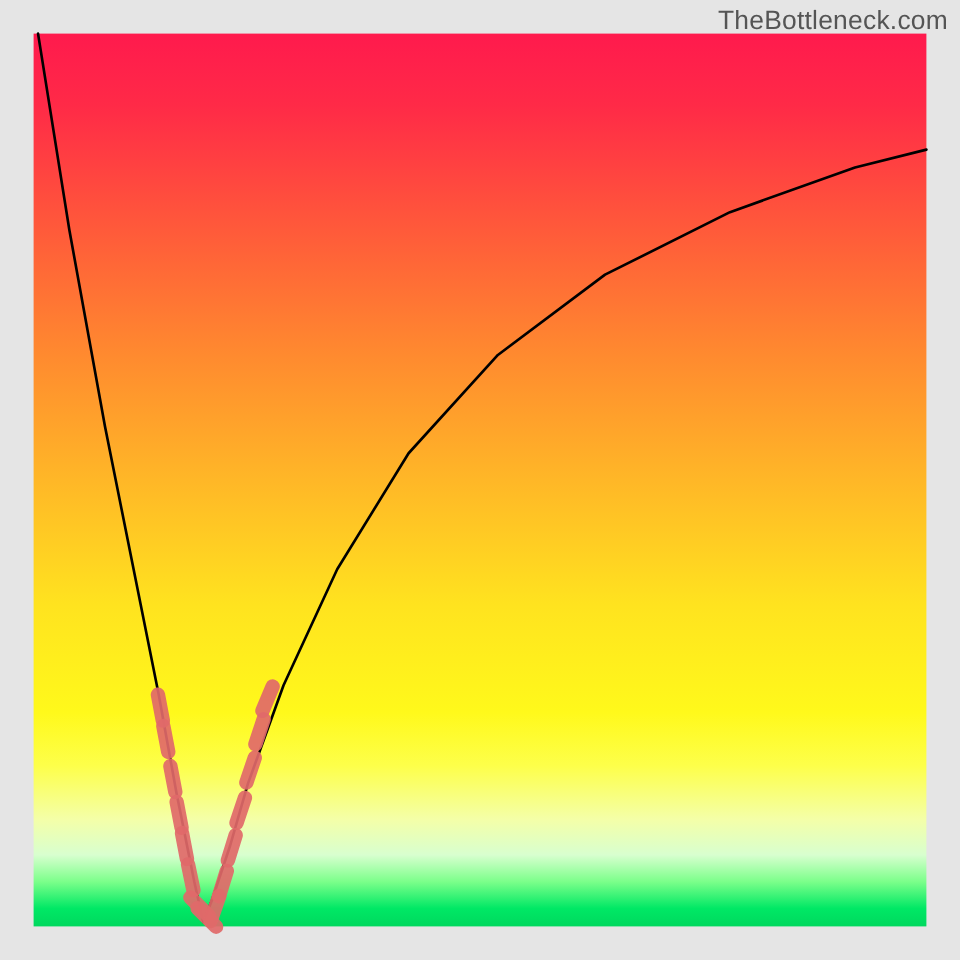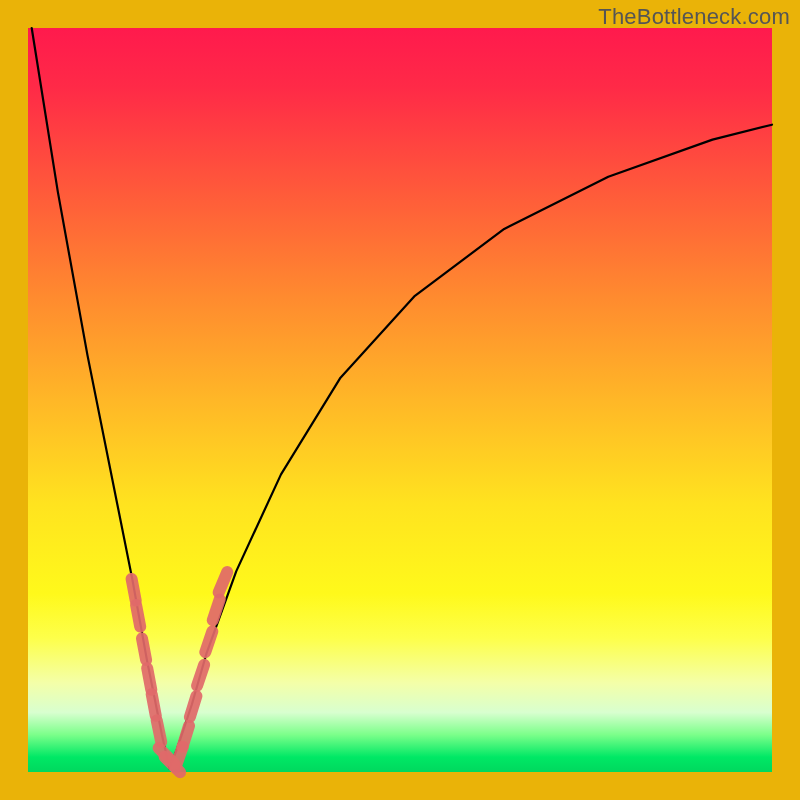--- a/index.html
+++ b/index.html
@@ -7,21 +7,21 @@
     padding: 0;
     width: 800px;
     height: 800px;
     overflow: hidden;
     background: #000;
     font-family: Arial, Helvetica, sans-serif;
   }
   .frame {
     position: absolute;
     inset: 0;
-    background: #eab308;
+    background: #e5e5e5;
     padding-left: 32px;
   }
   .plot-area {
     position: absolute;
     background: linear-gradient(
       to bottom,
       #ff1a4d 0%,
       #ff2a47 8%,
       #ff5a3a 22%,
       #ff8a2f 36%,

